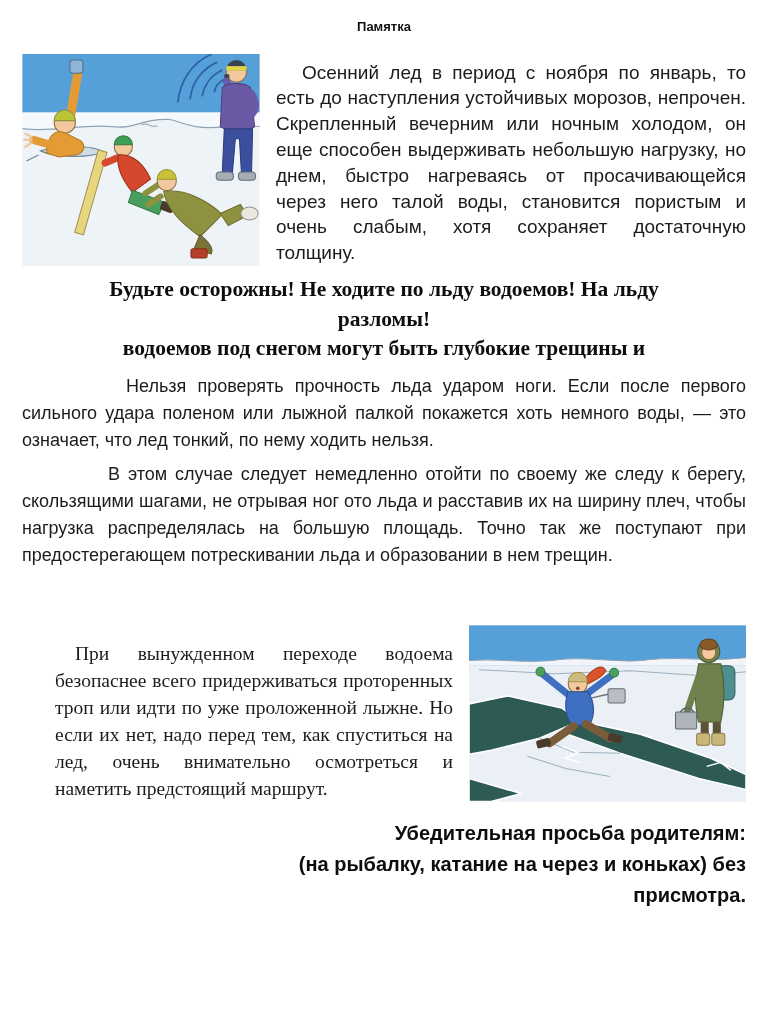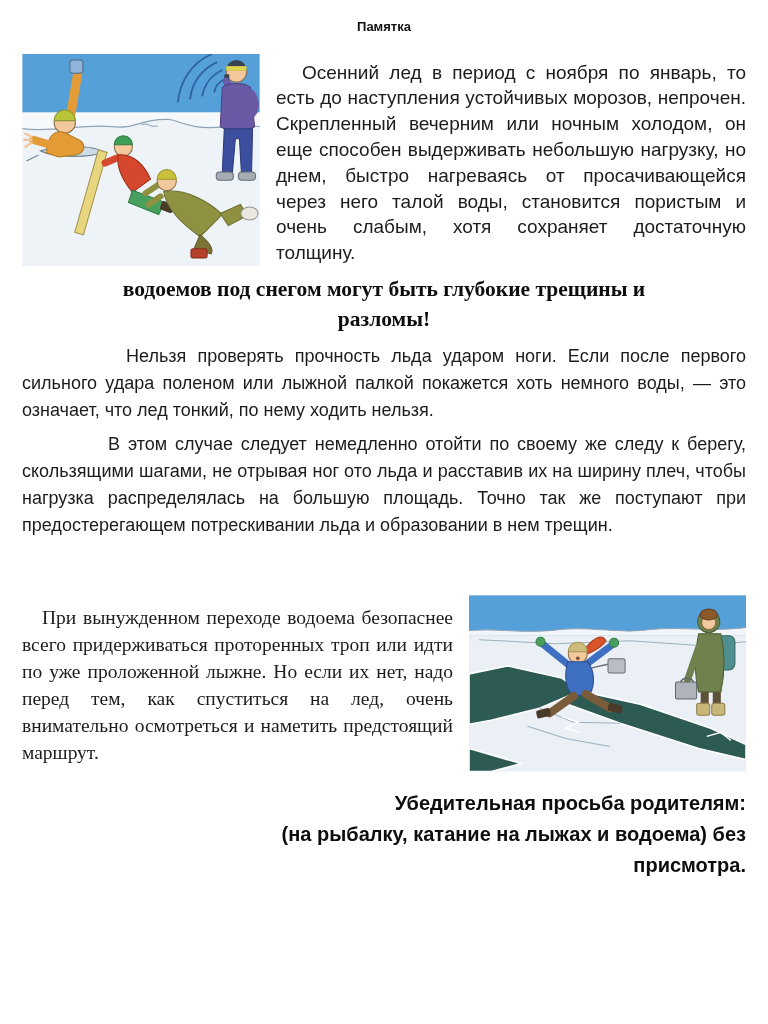--- a/index.html
+++ b/index.html
@@ -27,21 +27,21 @@
     margin-top: 9px;
     font-family: "Liberation Serif", serif;
     font-weight: bold; font-size: 21.5px; line-height: 29.5px;
     text-align: center; color: #0d0d0d;
   }
 
   .bodyp { font-size: 18px; line-height: 27px; text-align: justify; margin: 0; }
   .p-check { margin-top: 9px; text-indent: 104px; }
   .p-retreat { margin-top: 7px; text-indent: 86px; }
 
-  .row2 { display: flex; gap: 16px; margin-top: 56px; align-items: center; }
+  .row2 { display: flex; gap: 16px; margin-top: 56px; align-items: flex-end; margin-left: 33px; }
   .p-cross {
     flex: 1; margin: 2px 0 0 0;
     font-family: "Liberation Serif", serif;
     font-size: 19.5px; line-height: 27px;
     text-align: justify; text-indent: 20px;
   }
   .fig2 { flex: 0 0 277px; }
 
   .plea-block {
     margin-top: 16px;
@@ -119,22 +119,23 @@
           <path d="M200 74 L 198 118 L 208 118 L 211 84 L 215 84 L 217 118 L 227 118 L 228 74 Z" fill="#3c4f9e" stroke="#2a3a7a" stroke-width="1"></path>
           <rect x="192" y="117" width="17" height="8" rx="3.5" fill="#a6adb5" stroke="#636b73" stroke-width="1"></rect>
           <rect x="214" y="117" width="17" height="8" rx="3.5" fill="#a6adb5" stroke="#636b73" stroke-width="1"></rect>
         </g>
       </svg>
     </figure>
     <p class="p-intro">Осенний лед в период с ноября по январь, то есть до наступления устойчивых морозов, непрочен. Скрепленный вечерним или ночным холодом, он еще способен выдерживать небольшую нагрузку, но днем, быстро нагреваясь от просачивающейся через него талой воды, становится пористым и очень слабым, хотя сохраняет достаточную толщину.</p>
   </section>
 
   <section class="warning-block">
+    <div>Будьте осторожны! Не ходите по льду водоемов!  На льду</div>
+    <div>разломы!</div>
     <div>водоемов под снегом могут быть глубокие трещины и</div>
-    <div>разломы!</div>
   </section>
 
   <p class="bodyp p-check">Нельзя проверять прочность льда ударом ноги. Если после первого сильного удара поленом или лыжной палкой покажется хоть немного воды, — это означает, что лед тонкий, по нему ходить нельзя.</p>
   <p class="bodyp p-retreat">В этом случае следует немедленно отойти по своему же следу к берегу, скользящими шагами, не отрывая ног ото льда и расставив их на ширину плеч, чтобы нагрузка распределялась на большую площадь. Точно так же поступают при предостерегающем потрескивании льда и образовании в нем трещин.</p>
 
   <section class="row2">
     <p class="p-cross">При вынужденном переходе водоема безопаснее всего придерживаться проторенных троп или идти по уже проложенной лыжне. Но если их нет, надо перед тем, как спуститься на лед, очень внимательно осмотреться и наметить предстоящий маршрут.</p>
     <figure class="fig fig2">
       <svg viewBox="0 0 275 175" width="277" height="177" xmlns="http://www.w3.org/2000/svg">
         <rect x="0" y="0" width="275" height="175" fill="#eaf0f6"></rect>
@@ -182,17 +183,17 @@
           <rect x="242" y="96" width="8" height="13" fill="#5c5236"></rect>
           <rect x="226" y="107" width="13" height="12" rx="2.5" fill="#c9b77a" stroke="#8f7d49" stroke-width="1"></rect>
           <rect x="241" y="107" width="13" height="12" rx="2.5" fill="#c9b77a" stroke="#8f7d49" stroke-width="1"></rect>
         </g>
       </svg>
     </figure>
   </section>
 
   <section class="plea-block">
     <div>Убедительная просьба родителям:</div>
-    <div>(на рыбалку, катание на лыжах и водоема) без</div>
+    <div>(на рыбалку, катание на через и коньках) без</div>
     <div>присмотра.</div>
   </section>
 
 </div>
 
 </body></html>

